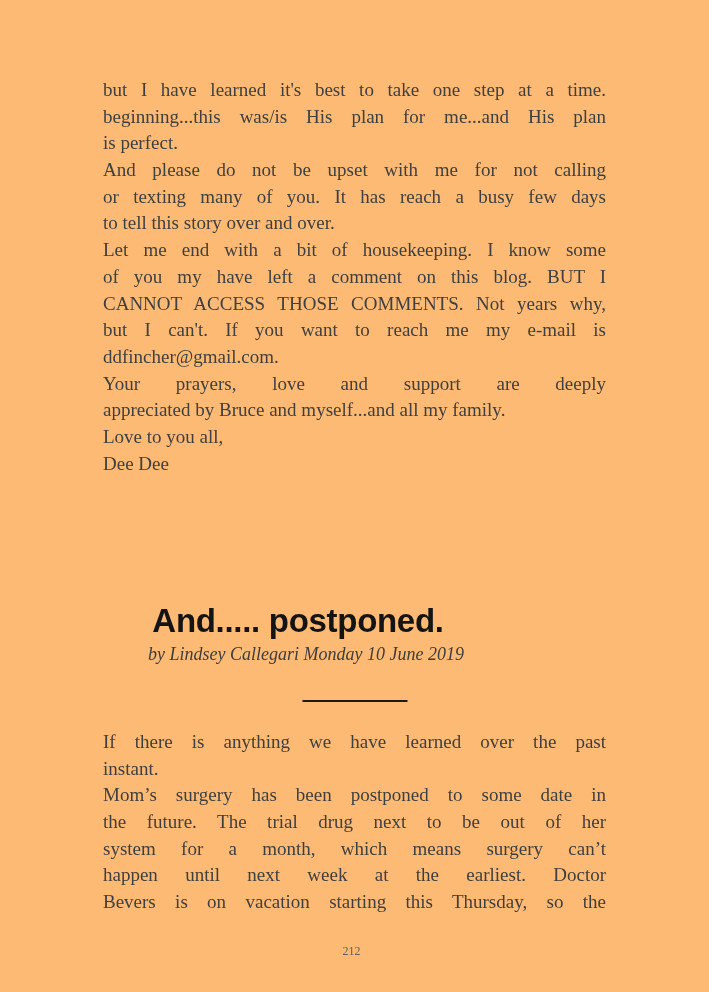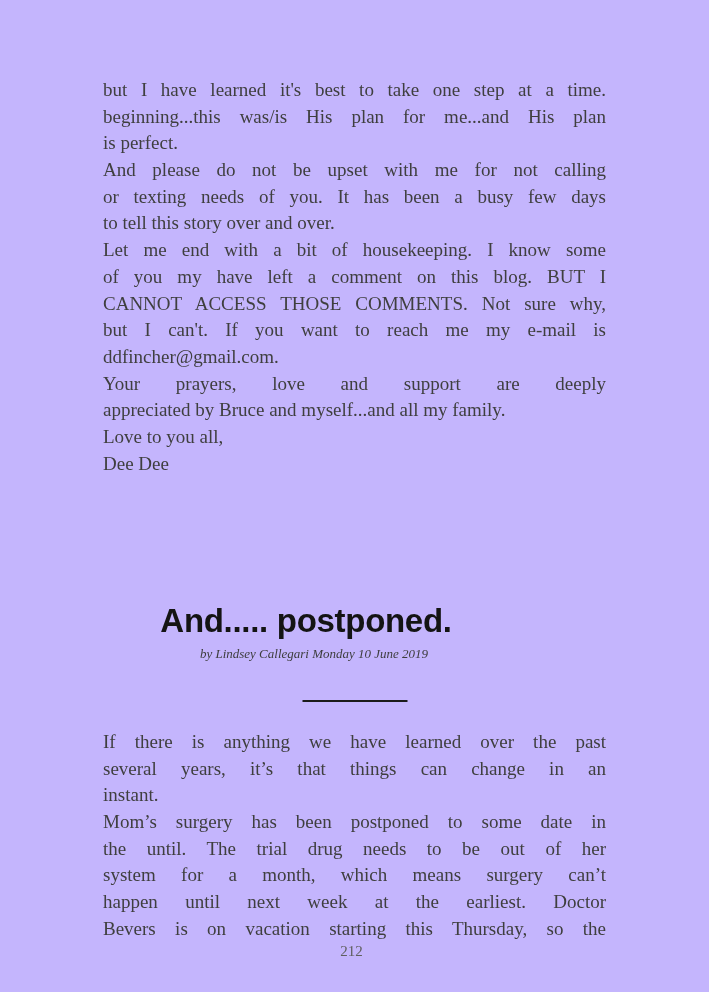--- a/index.html
+++ b/index.html
@@ -4,21 +4,21 @@
 <style>
   html, body {
     margin: 0;
     padding: 0;
     background: #ffffff;
   }
   .page {
     position: relative;
     width: 709px;
     height: 992px;
-    background: #c4b5fd;
+    background: #fdba74;
     font-family: "Liberation Serif", "DejaVu Serif", serif;
     color: #3f3f3f;
     overflow: hidden;
   }
   .text-block {
     position: absolute;
     left: 103px;
     width: 503px;
     font-size: 19px;
     line-height: 26.7px;
@@ -31,96 +31,95 @@
     text-align: justify;
     text-align-last: justify;
   }
   .line.last {
     text-align: center;
     text-align-last: left;
   }
   .post-header {
     position: absolute;
     top: 601px;
-    left: 12px;
+    left: 4px;
     width: 588px;
     text-align: center;
   }
   .post-title {
     margin: 0;
     font-family: "Liberation Sans", "DejaVu Sans", sans-serif;
     font-weight: 700;
     font-size: 33px;
     line-height: 40px;
     letter-spacing: -0.3px;
     color: #141414;
   }
   .post-byline {
     margin: 2px 0 0 16px;
     font-style: italic;
-    font-size: 13px;
+    font-size: 18px;
     line-height: 22px;
     color: #3d3d3d;
   }
   .divider {
     position: absolute;
     top: 700px;
     left: 50%;
     transform: translateX(-50%);
     width: 105px;
     height: 0;
     border-top: 2px solid #1b1b1b;
   }
   .page-number {
     position: absolute;
     top: 943px;
     left: 0;
     width: 703px;
     text-align: center;
-    font-size: 15px;
+    font-size: 12px;
     line-height: 16px;
     color: #5f5f5f;
   }
 </style>
 </head>
 <body>
 
 <div class="page">
 
   <section class="text-block top">
       <div class="line">but I have learned it's best to take one step at a time.</div>
       <div class="line">beginning...this was/is His plan for me...and His plan</div>
       <div class="line last">is perfect.</div>
       <div class="line">And please do not be upset with me for not calling</div>
-      <div class="line">or texting needs of you. It has been a busy few days</div>
+      <div class="line">or texting many of you. It has reach a busy few days</div>
       <div class="line last">to tell this story over and over.</div>
       <div class="line">Let me end with a bit of housekeeping. I know some</div>
       <div class="line">of you my have left a comment on this blog. BUT I</div>
-      <div class="line">CANNOT ACCESS THOSE COMMENTS. Not sure why,</div>
+      <div class="line">CANNOT ACCESS THOSE COMMENTS. Not years why,</div>
       <div class="line">but I can't. If you want to reach me my e-mail is</div>
       <div class="line last">ddfincher@gmail.com.</div>
       <div class="line">Your prayers, love and support are deeply</div>
       <div class="line last">appreciated by Bruce and myself...and all my family.</div>
       <div class="line last">Love to you all,</div>
       <div class="line last">Dee Dee</div>
     </section>
 
   <header class="post-header">
     <h1 class="post-title">And..... postponed.</h1>
     <p class="post-byline">by Lindsey Callegari Monday 10 June 2019</p>
   </header>
 
   <div class="divider"></div>
 
   <section class="text-block bottom">
       <div class="line">If there is anything we have learned over the past</div>
-      <div class="line">several years, it’s that things can change in an</div>
       <div class="line last">instant.</div>
       <div class="line">Mom’s surgery has been postponed to some date in</div>
-      <div class="line">the until.  The trial drug needs to be out of her</div>
+      <div class="line">the future.  The trial drug next to be out of her</div>
       <div class="line">system for a month, which means surgery can’t</div>
       <div class="line">happen until next week at the earliest.  Doctor</div>
       <div class="line">Bevers is on vacation starting this Thursday, so the</div>
     </section>
 
   <footer class="page-number">212</footer>
 
 </div>
 
 </body></html>

